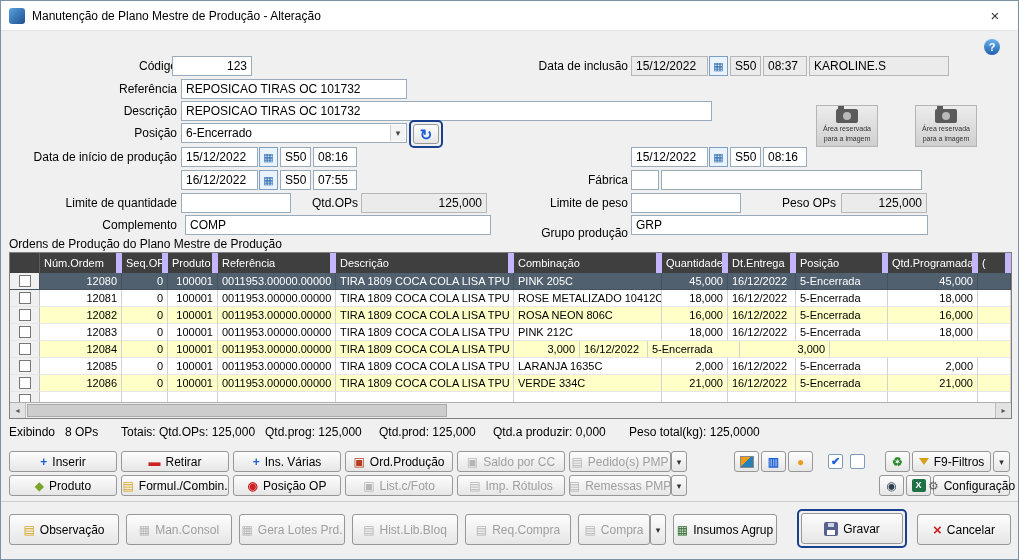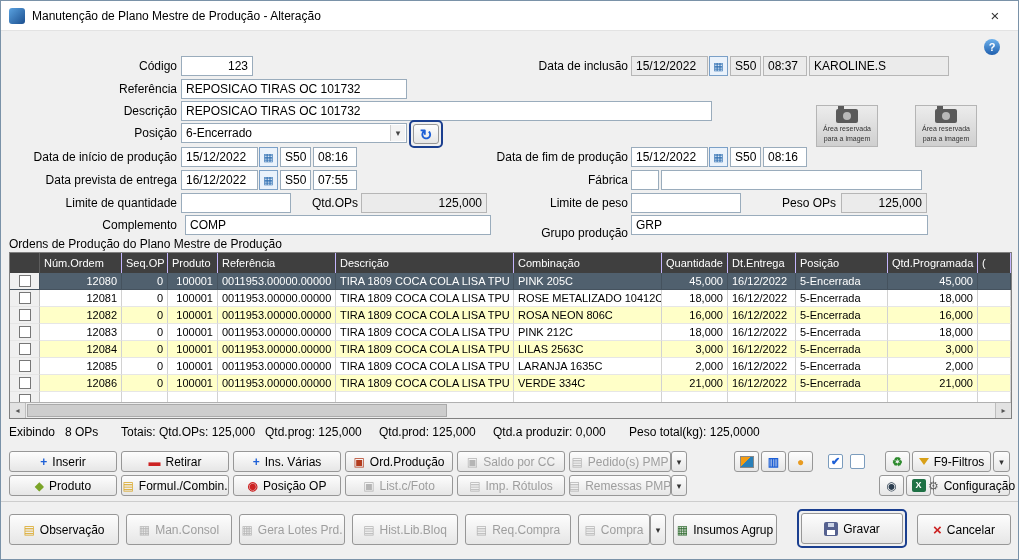--- a/index.html
+++ b/index.html
@@ -30,21 +30,21 @@
 
 .img-area { position:absolute; width:62px; height:42px; background:linear-gradient(#ececec,#cfcfcf); border:1px solid #b5b5b5; display:flex; flex-direction:column; align-items:center; justify-content:center; gap:2px; font-size:7px; color:#333; text-align:center; line-height:1.1; }
 .cam { width:22px; height:14px; background:#5a5a5a; border-radius:2px; position:relative; }
 .cam::before { content:""; position:absolute; left:7px; top:3px; width:8px; height:8px; border-radius:50%; background:#b9b9b9; }
 .cam::after { content:""; position:absolute; left:2px; top:-3px; width:6px; height:3px; background:#5a5a5a; }
 
 
 .section-title { position:absolute; left:8px; top:206px; }
 .grid { position:absolute; left:8px; top:221px; width:1003px; background:#fff; border:1px solid #808080; }
 .ghead { display:flex; height:20px; background:#3f3f3f; color:#fff; }
-.ghead .gc { border-right:1px solid #c4b5fd; font-size:11px; line-height:20px; padding:0 4px; white-space:nowrap; overflow:hidden; }
+.ghead .gc { border-right:6px solid #c4b5fd; font-size:11px; line-height:20px; padding:0 4px; white-space:nowrap; overflow:hidden; }
 .gbody { height:129px; overflow:hidden; }
 .grow { display:flex; height:17px; background:#fff; cursor:default; }
 .grow.alt { background:#ffffc8; }
 .grow.selected { background:#50606e; color:#fff; }
 .grow .gc { border-right:1px solid #d2d2d2; border-bottom:1px solid #e6e6e6; font-size:11px; line-height:16px; padding:0 4px; white-space:nowrap; overflow:hidden; }
 .grow.selected .gc { border-right-color:#45525e; border-bottom-color:#45525e; }
 .gc.sel { width:30px; background:#f0f0f0 !important; display:flex; align-items:center; justify-content:center; border-right:1px solid #c2c2c2; }
 .cb { width:12px; height:12px; background:#fff; border:1px solid #777; }
 .c-num{width:82px}.c-seq{width:46px}.c-prod{width:50px}.c-ref{width:118px}.c-desc{width:178px}.c-comb{width:148px}.c-qtd{width:66px}.c-dt{width:68px}.c-pos{width:92px}.c-qtdp{width:90px}.c-ovf{flex:1}
 .r { text-align:right; }
@@ -138,21 +138,21 @@
     <span class="app-icon"></span>
     <span class="title-text">Manutenção de Plano Mestre de Produção - Alteração</span>
     <span class="close-btn">×</span>
   </div>
 
   <div class="content">
 
     <span class="help-circle">?</span>
 
     <div class="lbl" id="l-codigo" style="left:8px;top:25px;width:168px">Código</div>
-    <input class="fld num" id="f-codigo" style="left: 180px; top: 25px; width: 72px;" value="123">
+    <input class="fld num" id="f-codigo" style="left: 171px; top: 25px; width: 80px;" value="123">
     <div class="lbl" id="l-inclusao" style="left:440px;top:25px;width:187px">Data de inclusão</div>
     <div class="fld ro" style="left:630px;top:25px;width:77px">15/12/2022</div>
     <div class="cal-btn" style="left:708px;top:25px">▦</div>
     <div class="fld ro" style="left:729px;top:25px;width:31px">S50</div>
     <div class="fld ro" style="left:762px;top:25px;width:44px">08:37</div>
     <div class="fld ro" style="left:808px;top:25px;width:140px">KAROLINE.S</div>
 
     <div class="lbl" style="left:8px;top:48px;width:168px">Referência</div>
     <input class="fld" style="left: 180px; top: 48px; width: 226px;" value="REPOSICAO TIRAS OC 101732">
 
@@ -179,27 +179,25 @@
       <span class="cam"></span>
       <span>Área reservada</span>
       <span>para a imagem</span>
     </div>
 
     <div class="lbl" style="left:8px;top:116px;width:168px">Data de início de produção</div>
     <input class="fld" style="left: 180px; top: 116px; width: 77px;" value="15/12/2022">
     <div class="cal-btn" style="left:258px;top:116px">▦</div>
     <input class="fld" style="left: 279px; top: 116px; width: 31px;" value="S50">
     <input class="fld" style="left: 312px; top: 116px; width: 44px;" value="08:16">
-    <div class="lbl" style="left:440px;top:116px;width:187px">Data de fim de produção</div>
     <input class="fld" style="left: 630px; top: 116px; width: 77px;" value="15/12/2022">
     <div class="cal-btn" style="left:708px;top:116px">▦</div>
     <input class="fld" style="left: 729px; top: 116px; width: 31px;" value="S50">
     <input class="fld" style="left: 762px; top: 116px; width: 44px;" value="08:16">
 
-    <div class="lbl" style="left:8px;top:139px;width:168px">Data prevista de entrega</div>
     <input class="fld" style="left: 180px; top: 139px; width: 77px;" value="16/12/2022">
     <div class="cal-btn" style="left:258px;top:139px">▦</div>
     <input class="fld" style="left: 279px; top: 139px; width: 31px;" value="S50">
     <input class="fld" style="left: 312px; top: 139px; width: 44px;" value="07:55">
     <div class="lbl" style="left:440px;top:139px;width:187px">Fábrica</div>
     <input class="fld" style="left: 630px; top: 139px; width: 28px;" value="">
     <input class="fld" style="left: 660px; top: 139px; width: 261px;" value="">
 
     <div class="lbl" style="left:8px;top:162px;width:168px">Limite de quantidade</div>
     <input class="fld" style="left: 180px; top: 162px; width: 110px;" value="">
@@ -303,21 +301,20 @@
 
           <div class="grow alt">
             <div class="gc sel">
               <span class="cb"></span>
             </div>
             <div class="gc c-num r">12084</div>
             <div class="gc c-seq r">0</div>
             <div class="gc c-prod r">100001</div>
             <div class="gc c-ref">0011953.00000.00000</div>
             <div class="gc c-desc">TIRA 1809 COCA COLA LISA TPU</div>
-            <div class="gc c-comb">LILAS 2563C</div>
             <div class="gc c-qtd r">3,000</div>
             <div class="gc c-dt">16/12/2022</div>
             <div class="gc c-pos">5-Encerrada</div>
             <div class="gc c-qtdp r">3,000</div>
             <div class="gc c-ovf"></div>
           </div>
 
           <div class="grow">
             <div class="gc sel">
               <span class="cb"></span>

